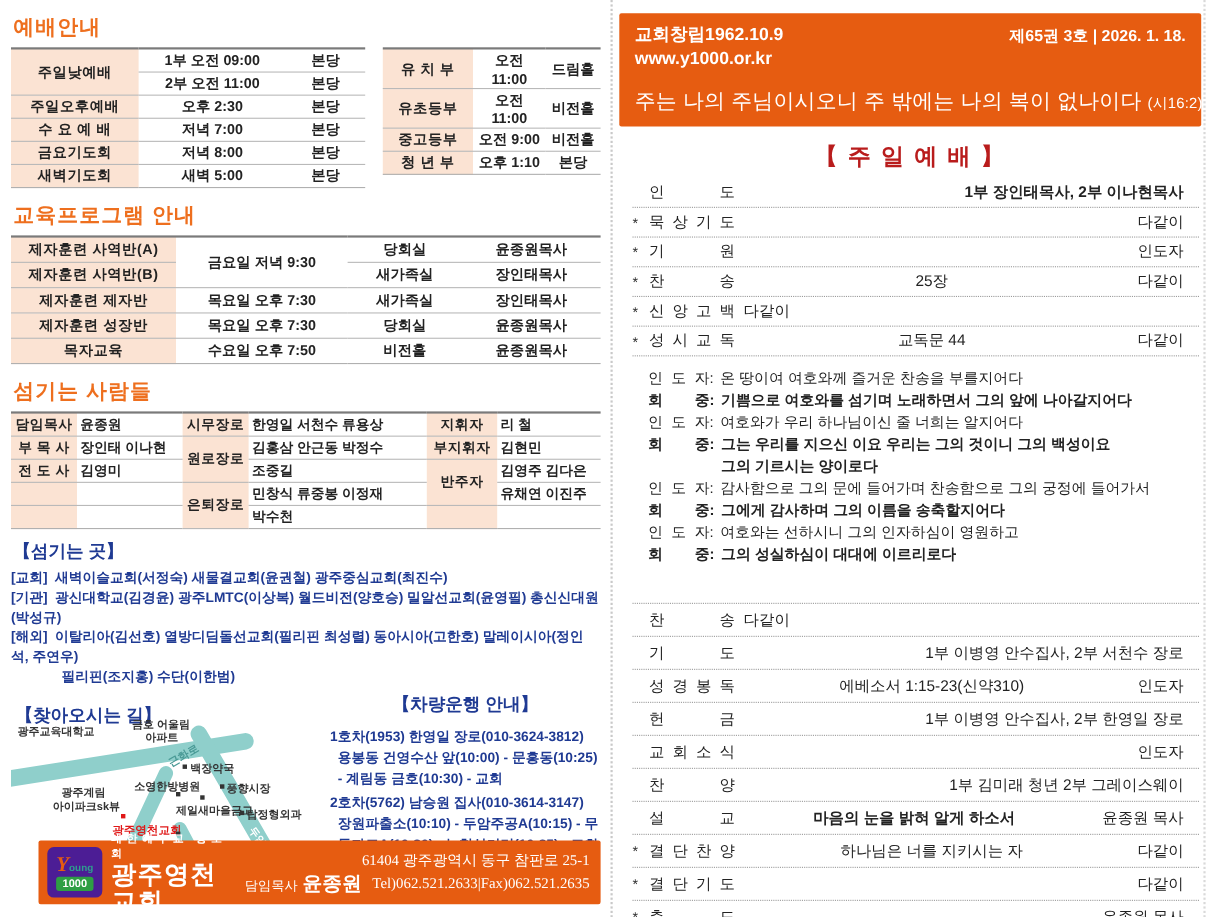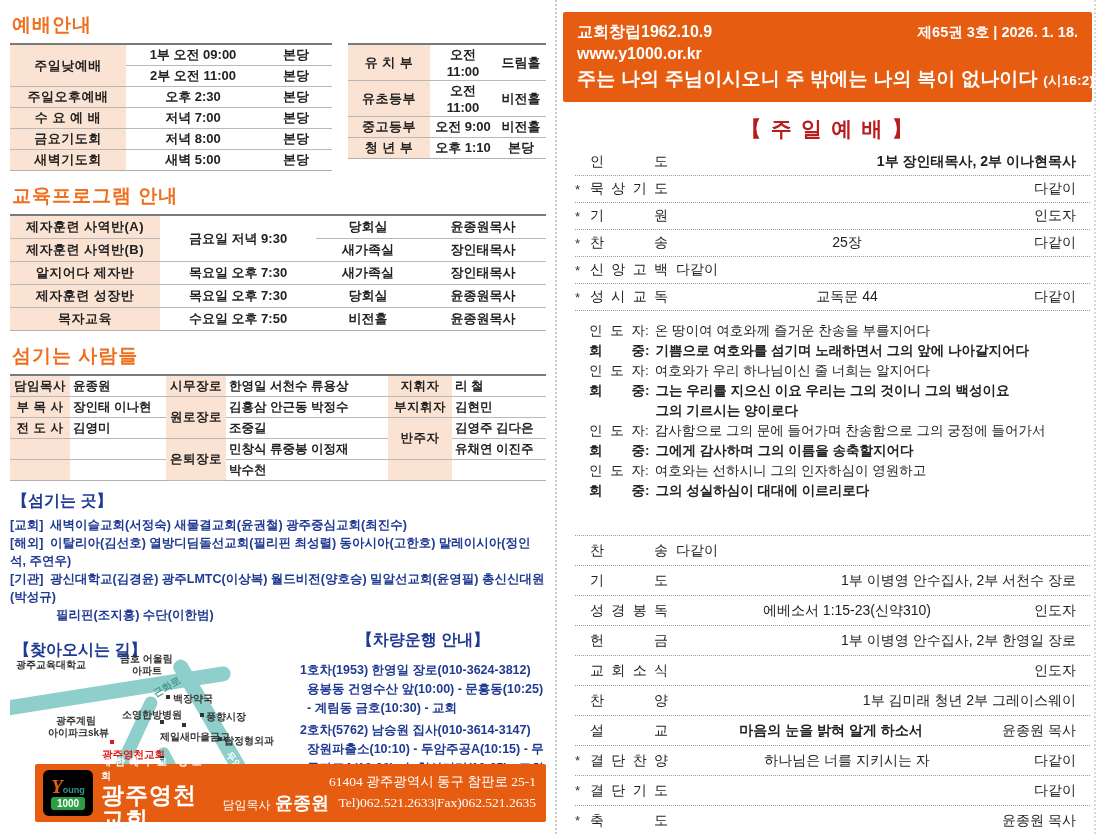--- a/index.html
+++ b/index.html
@@ -53,40 +53,40 @@
   .mlabel{position:absolute;font-size:10px;font-weight:bold;color:#333;white-space:nowrap;}
   .mlabel.red{color:#e01818;font-size:10.5px;}
   .mlabel.roadtxt{color:#4a9a96;}
   .mlabel.roadtxt2{color:#ffffff;font-size:9.5px;}
   .mdot{position:absolute;width:4px;height:4px;background:#333;}
   .mdot.red{background:#e01818;}
 
   
   .footer-banner{position:absolute;left:35px;top:764px;width:511px;height:58px;background:#e65c11;
     display:flex;align-items:center;padding:0 10px 0 8px;box-sizing:border-box;border-radius:2px;}
-  .logo-box{width:50px;height:46px;background:#000000;border-radius:6px;display:flex;flex-direction:column;
+  .logo-box{width:50px;height:46px;background:#4c1d95;border-radius:6px;display:flex;flex-direction:column;
     align-items:center;justify-content:center;margin-right:8px;flex:0 0 auto;}
   .logo-top{line-height:1;}
   .logo-y{color:#e65c11;font-family:"Liberation Serif",serif;font-style:italic;font-weight:bold;font-size:19px;}
   .logo-oung{color:#2e9e8e;font-size:9px;font-weight:bold;}
   .logo-1000{background:#2e9e44;color:#fff;font-size:10px;font-weight:bold;border-radius:3px;padding:1px 6px;margin-top:1px;}
   .church-id{color:#fff;margin-right:10px;}
   .denom{font-size:10px;font-weight:bold;letter-spacing:4px;}
   .church-name{font-size:23px;font-weight:bold;letter-spacing:1px;line-height:1.05;}
   .pastor{color:#fff;align-self:flex-end;margin-bottom:7px;white-space:nowrap;}
   .pastor-label{font-size:12px;}
   .pastor-name{font-size:18px;font-weight:bold;}
   .addr{margin-left:auto;color:#fff;text-align:right;font-family:"Liberation Serif",serif;font-size:13.5px;line-height:1.55;white-space:nowrap;}
 
   
   .r-header{background:#e65c11;color:#fff;padding:9px 14px 10px 14px;border-radius:2px;}
   .r-hdr-top{display:flex;justify-content:space-between;align-items:flex-start;}
   .r-hdr-left{font-size:16px;font-weight:bold;line-height:1.35;}
   .r-hdr-issue{font-size:14.5px;font-weight:bold;margin-top:2px;}
-  .r-verse{font-size:19px;font-weight:bold;margin-top:2px;letter-spacing:0.2px;white-space:nowrap;}
+  .r-verse{font-size:19px;font-weight:normal;margin-top:15px;letter-spacing:0.2px;white-space:nowrap;}
   .r-verse .ref{font-size:13.5px;}
 
   .svc-title{text-align:center;font-family:"Liberation Serif","DejaVu Serif",serif;
     font-size:21px;font-weight:bold;letter-spacing:2px;margin:13px 0 6px 0;color:#b91c1c;}
   .order{margin:0 2px 0 12px;}
   .orow{display:flex;align-items:center;padding:4px 14px 4px 0;border-bottom:1px dotted #9a9a9a;font-size:14px;}
   .orow .star{width:15px;font-size:13px;color:#333;}
   .orow .olabel{width:78px;text-align-last:justify;letter-spacing:0;}
   .orow .ocenter{flex:1;text-align:center;}
   .orow .oright{white-space:nowrap;margin-left:8px;}
@@ -198,21 +198,21 @@
       <td class="cc" rowspan="2">금요일 저녁 9:30</td>
       <td class="cc">당회실</td>
       <td class="cc">윤종원목사</td>
     </tr>
     <tr>
       <td class="peach">제자훈련 사역반(B)</td>
       <td class="cc">새가족실</td>
       <td class="cc">장인태목사</td>
     </tr>
     <tr>
-      <td class="peach">알지어다 제자반</td>
+      <td class="peach">제자훈련 제자반</td>
       <td class="cc">목요일 오후 7:30</td>
       <td class="cc">새가족실</td>
       <td class="cc">장인태목사</td>
     </tr>
     <tr>
       <td class="peach">제자훈련 성장반</td>
       <td class="cc">목요일 오후 7:30</td>
       <td class="cc">당회실</td>
       <td class="cc">윤종원목사</td>
     </tr>
@@ -273,22 +273,22 @@
       <td>박수천</td>
       <td class="peach"></td>
       <td></td>
     </tr>
   </tbody>
     </table>
 
   <div class="blue-title">【섬기는 곳】</div>
   <div class="places">
     <div><span class="tag">[교회]</span><span>새벽이슬교회(서정숙) 새물결교회(윤권철) 광주중심교회(최진수)</span></div>
+    <div><span class="tag">[기관]</span><span>광신대학교(김경윤) 광주LMTC(이상복) 월드비전(양호승) 밀알선교회(윤영필) 총신신대원(박성규)</span></div>
     <div><span class="tag">[해외]</span><span>이탈리아(김선호) 열방디딤돌선교회(필리핀 최성렬) 동아시아(고한호) 말레이시아(정인석, 주연우)</span></div>
-    <div><span class="tag">[기관]</span><span>광신대학교(김경윤) 광주LMTC(이상복) 월드비전(양호승) 밀알선교회(윤영필) 총신신대원(박성규)</span></div>
     <div class="cont"><span>필리핀(조지홍) 수단(이한범)</span></div>
   </div>
 
   <div class="bottom-zone">
     <div class="blue-title map-title">【찾아오시는 길】</div>
 
     <div class="map">
       <div class="road road1"></div>
       <div class="road road2"></div>
       <div class="road road3"></div>

